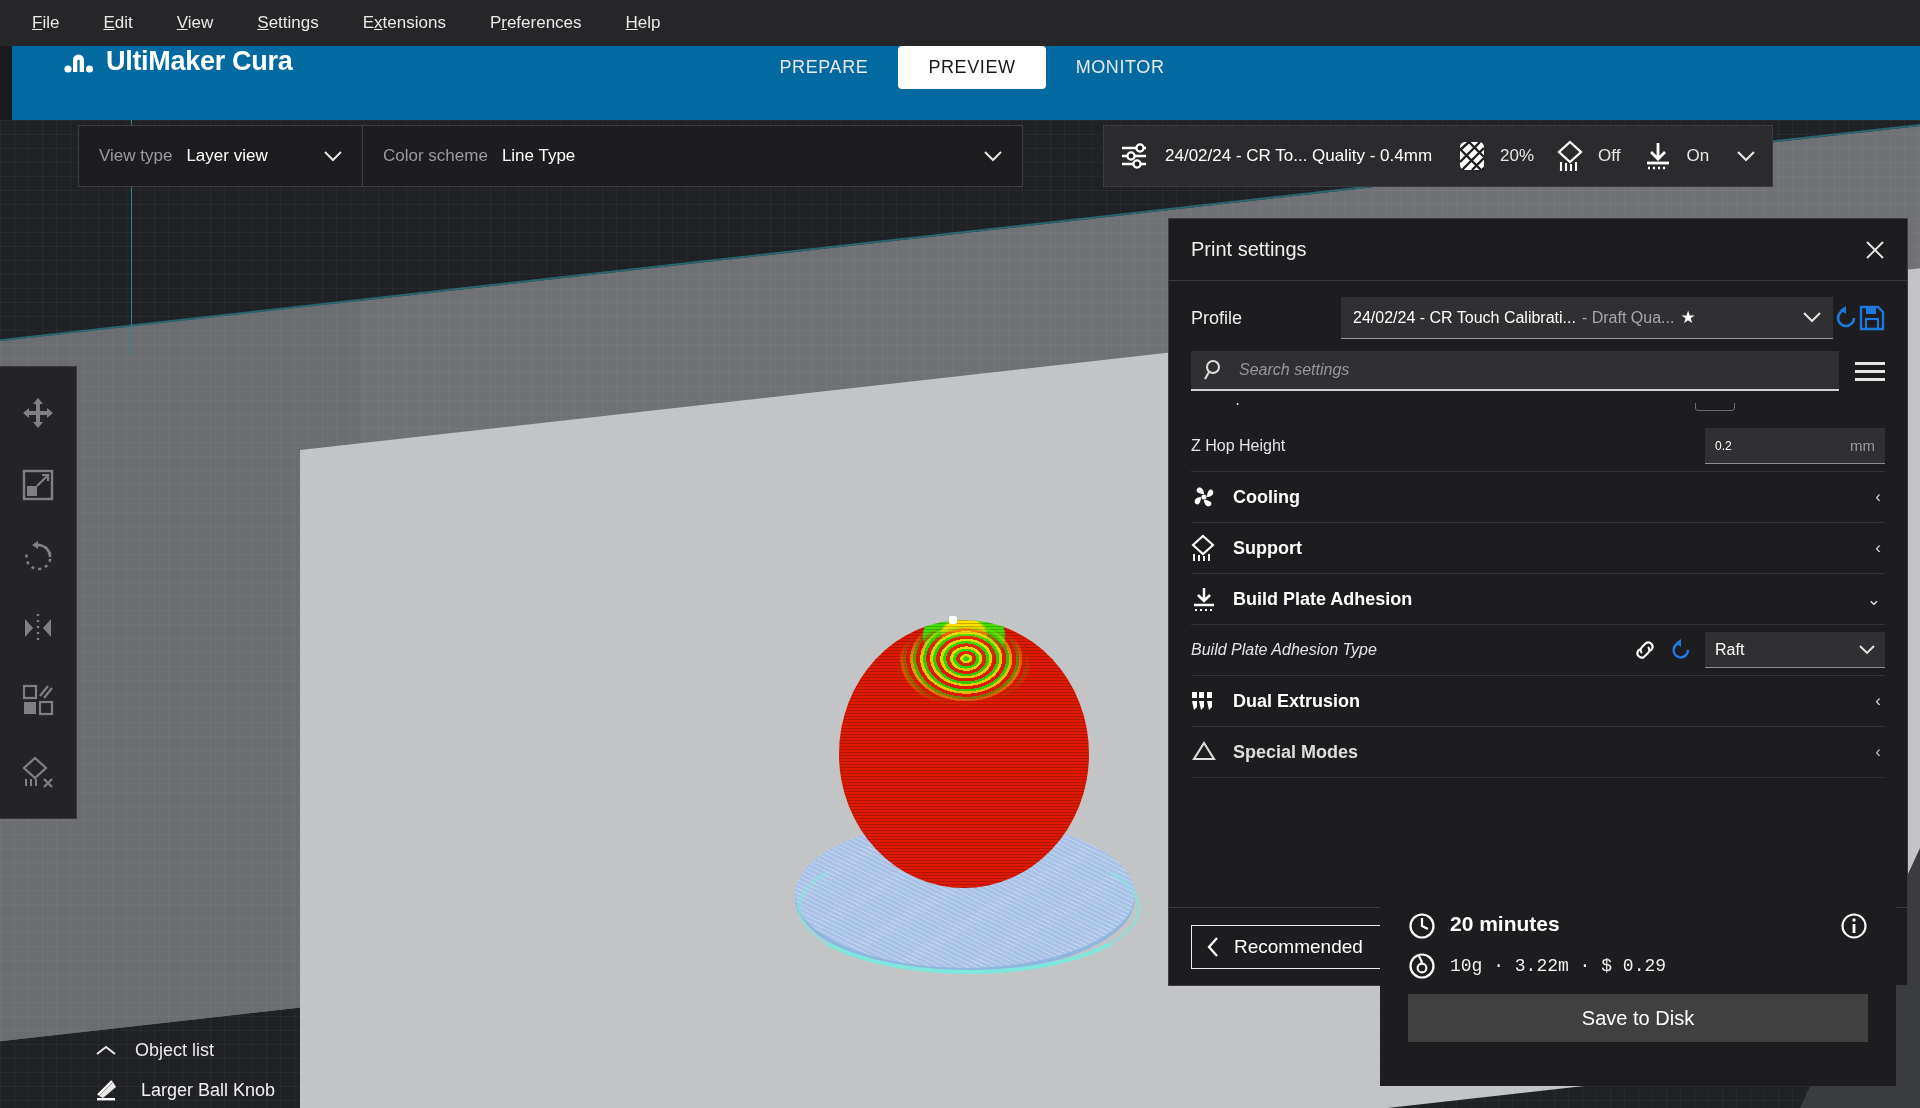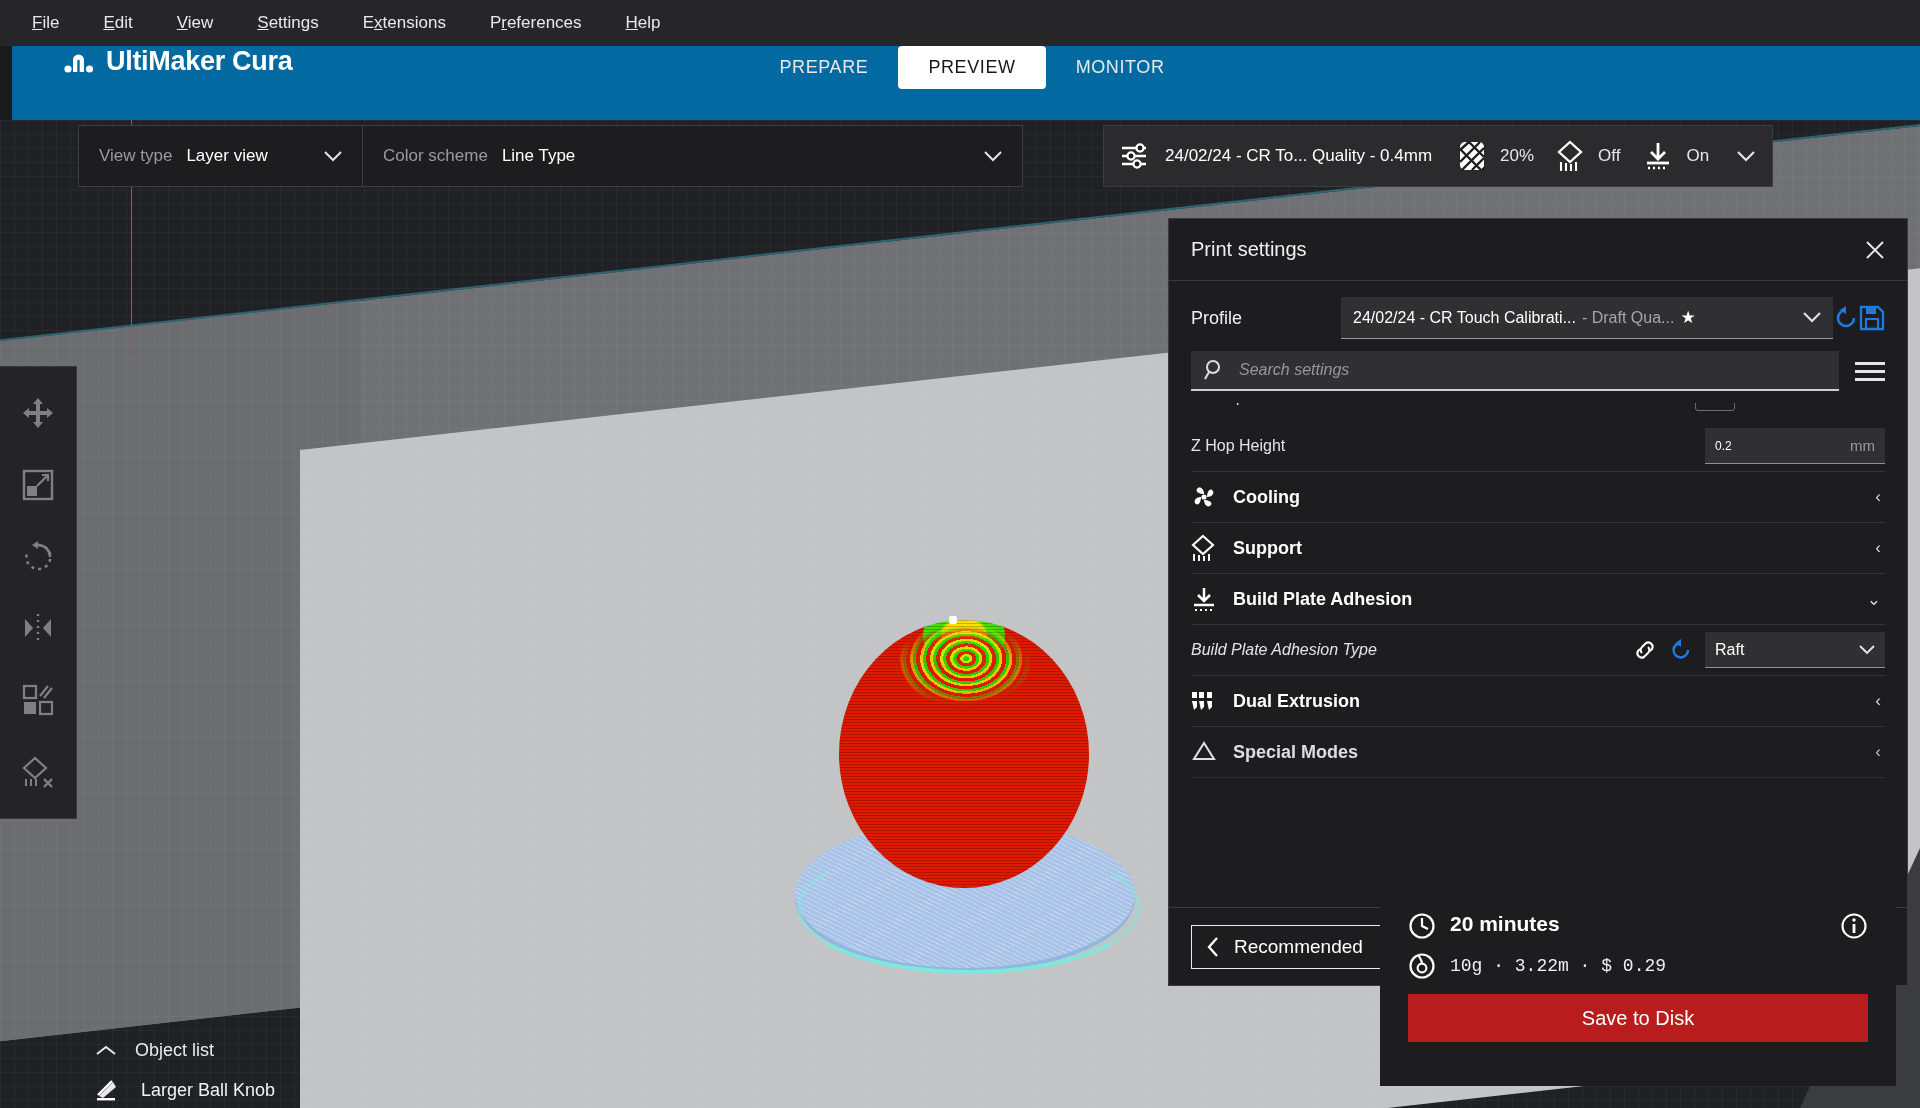--- a/index.html
+++ b/index.html
@@ -250,21 +250,21 @@
   .jobcard{
     position:absolute;left:1380px;top:890px;width:516px;height:196px;
     background:#1d1d20;padding:22px 28px;box-sizing:border-box;
   }
   .job-time-row{display:flex;align-items:center;justify-content:space-between;}
   .job-time{display:flex;gap:14px;}
   .job-time-text{font-size:21px;font-weight:bold;color:#fff;}
   .job-mat{display:flex;align-items:center;gap:14px;margin-top:12px;font-family:Liberation Mono, monospace;}
   .job-mat-text{font-size:18px;color:#f0f0f0;}
   .save-btn{
-    margin-top:14px;width:100%;height:48px;background:#b91c1c;border:none;
+    margin-top:14px;width:100%;height:48px;background:#404040;border:none;
     color:#fff;font-size:20px;cursor:pointer;font-family:"Liberation Sans", sans-serif;
   }
 
   
   .objlist{position:absolute;left:95px;top:920px;}
   .obj-head{display:flex;align-items:center;gap:18px;}
   .obj-head-text{font-size:18px;color:#ebebeb;}
   .obj-item{display:flex;align-items:center;gap:22px;margin-top:18px;}
   .obj-item-text{font-size:18px;color:#f2f2f2;}
   svg{display:block;}

